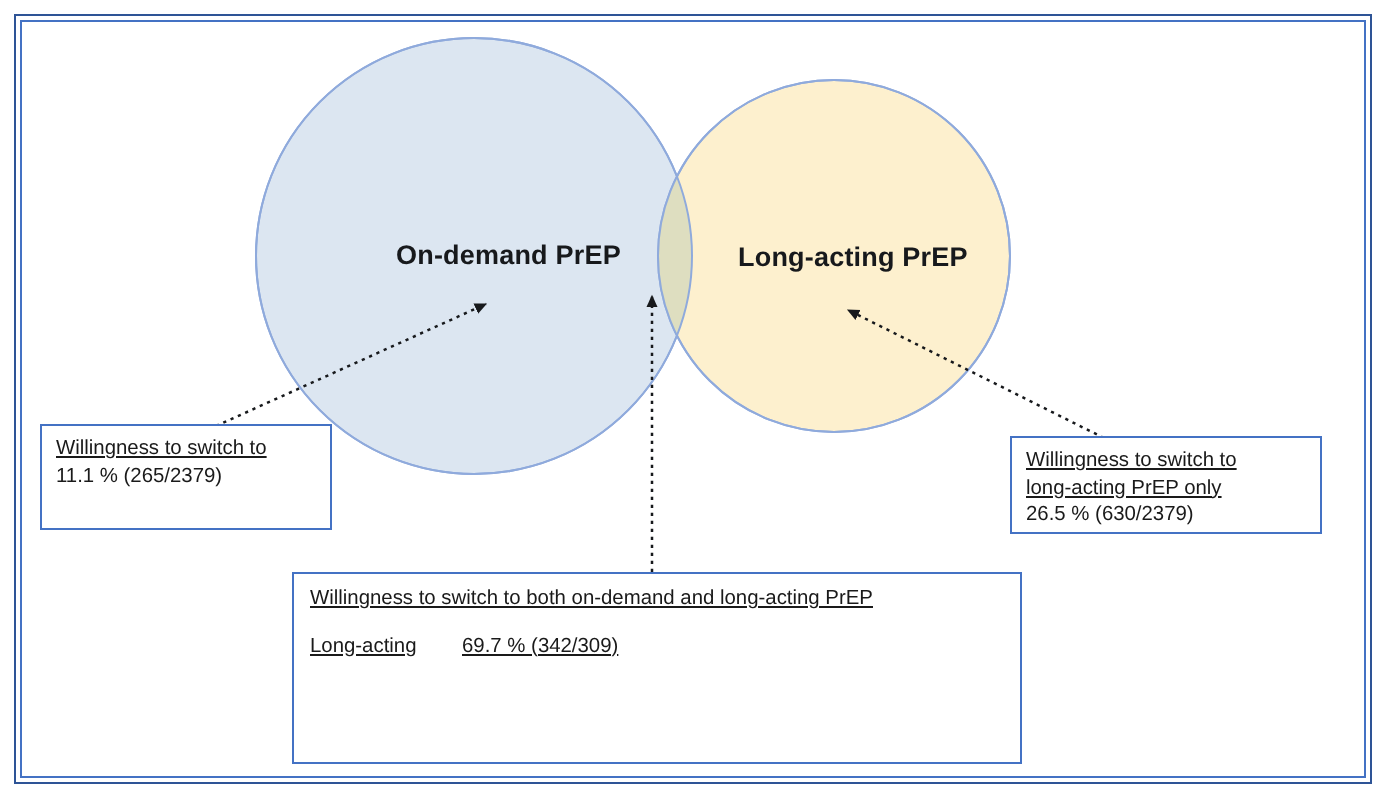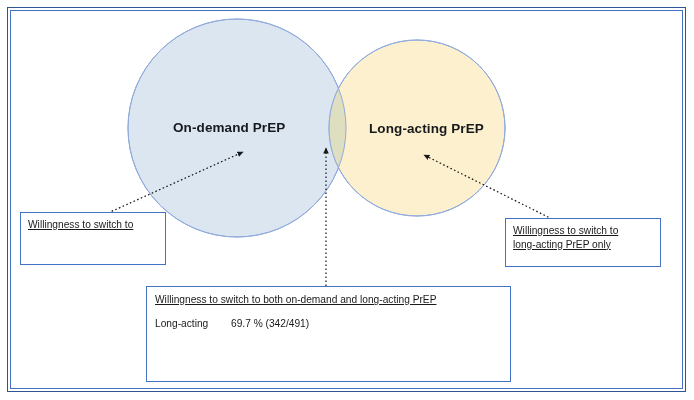--- a/index.html
+++ b/index.html
@@ -48,21 +48,21 @@
   
   .circle-label {
     position: absolute;
     font-weight: bold;
     font-size: 13.5px;
     color: #17191c;
     white-space: nowrap;
     letter-spacing: 0.1px;
   }
   #label-ondemand {
-    left: 173px;
+    left: 198px;
     top: 120px;
     text-align: center;
   }
   #label-longacting {
     left: 347px;
     top: 121px;
     margin-left: 22px;
   }
   
   .callout {
@@ -97,20 +97,21 @@
     top: 218px;
     width: 156px;
     height: 49px;
   }
   #box-both {
     left: 146px;
     top: 286px;
     width: 365px;
     height: 96px;
     padding: 6px 8px;
+    text-decoration: underline;
   }
   
   .rank-row {
     display: flex;
   }
   .rank-row .rank-name {
     width: 76px;
     flex: 0 0 76px;
   }
   .rank-row .rank-val {
@@ -152,29 +153,31 @@
 
     <line x1="552" y1="219" x2="424" y2="155" stroke="#17191c" stroke-width="1.25" stroke-dasharray="1.6 2.4" marker-end="url(#arrowhead)"></line>
   </svg>
 
   <div class="circle-label" id="label-ondemand">On-demand  PrEP</div>
 
   <div class="circle-label" id="label-longacting">Long-acting PrEP</div>
 
   <div class="callout" id="box-left">
     <span class="u">Willingness to switch to</span>
+    <span class="plain">11.1 % (265/2379)</span>
   </div>
 
   <div class="callout" id="box-right">
     <span class="u">Willingness to switch to</span>
     <span class="u">long-acting PrEP only</span>
+    <span class="plain">26.5 % (630/2379)</span>
   </div>
 
   <div class="callout" id="box-both">
     <span class="u">Willingness to switch to both on-demand and long-acting PrEP</span>
     <span class="spacer"></span>
     <span class="rank-row">
       <span class="rank-name">Long-acting</span>
-      <span class="rank-val">69.7 % (342/491)</span>
+      <span class="rank-val">69.7 % (342/309)</span>
     </span>
   </div>
 
 </div>
 
 </body></html>

